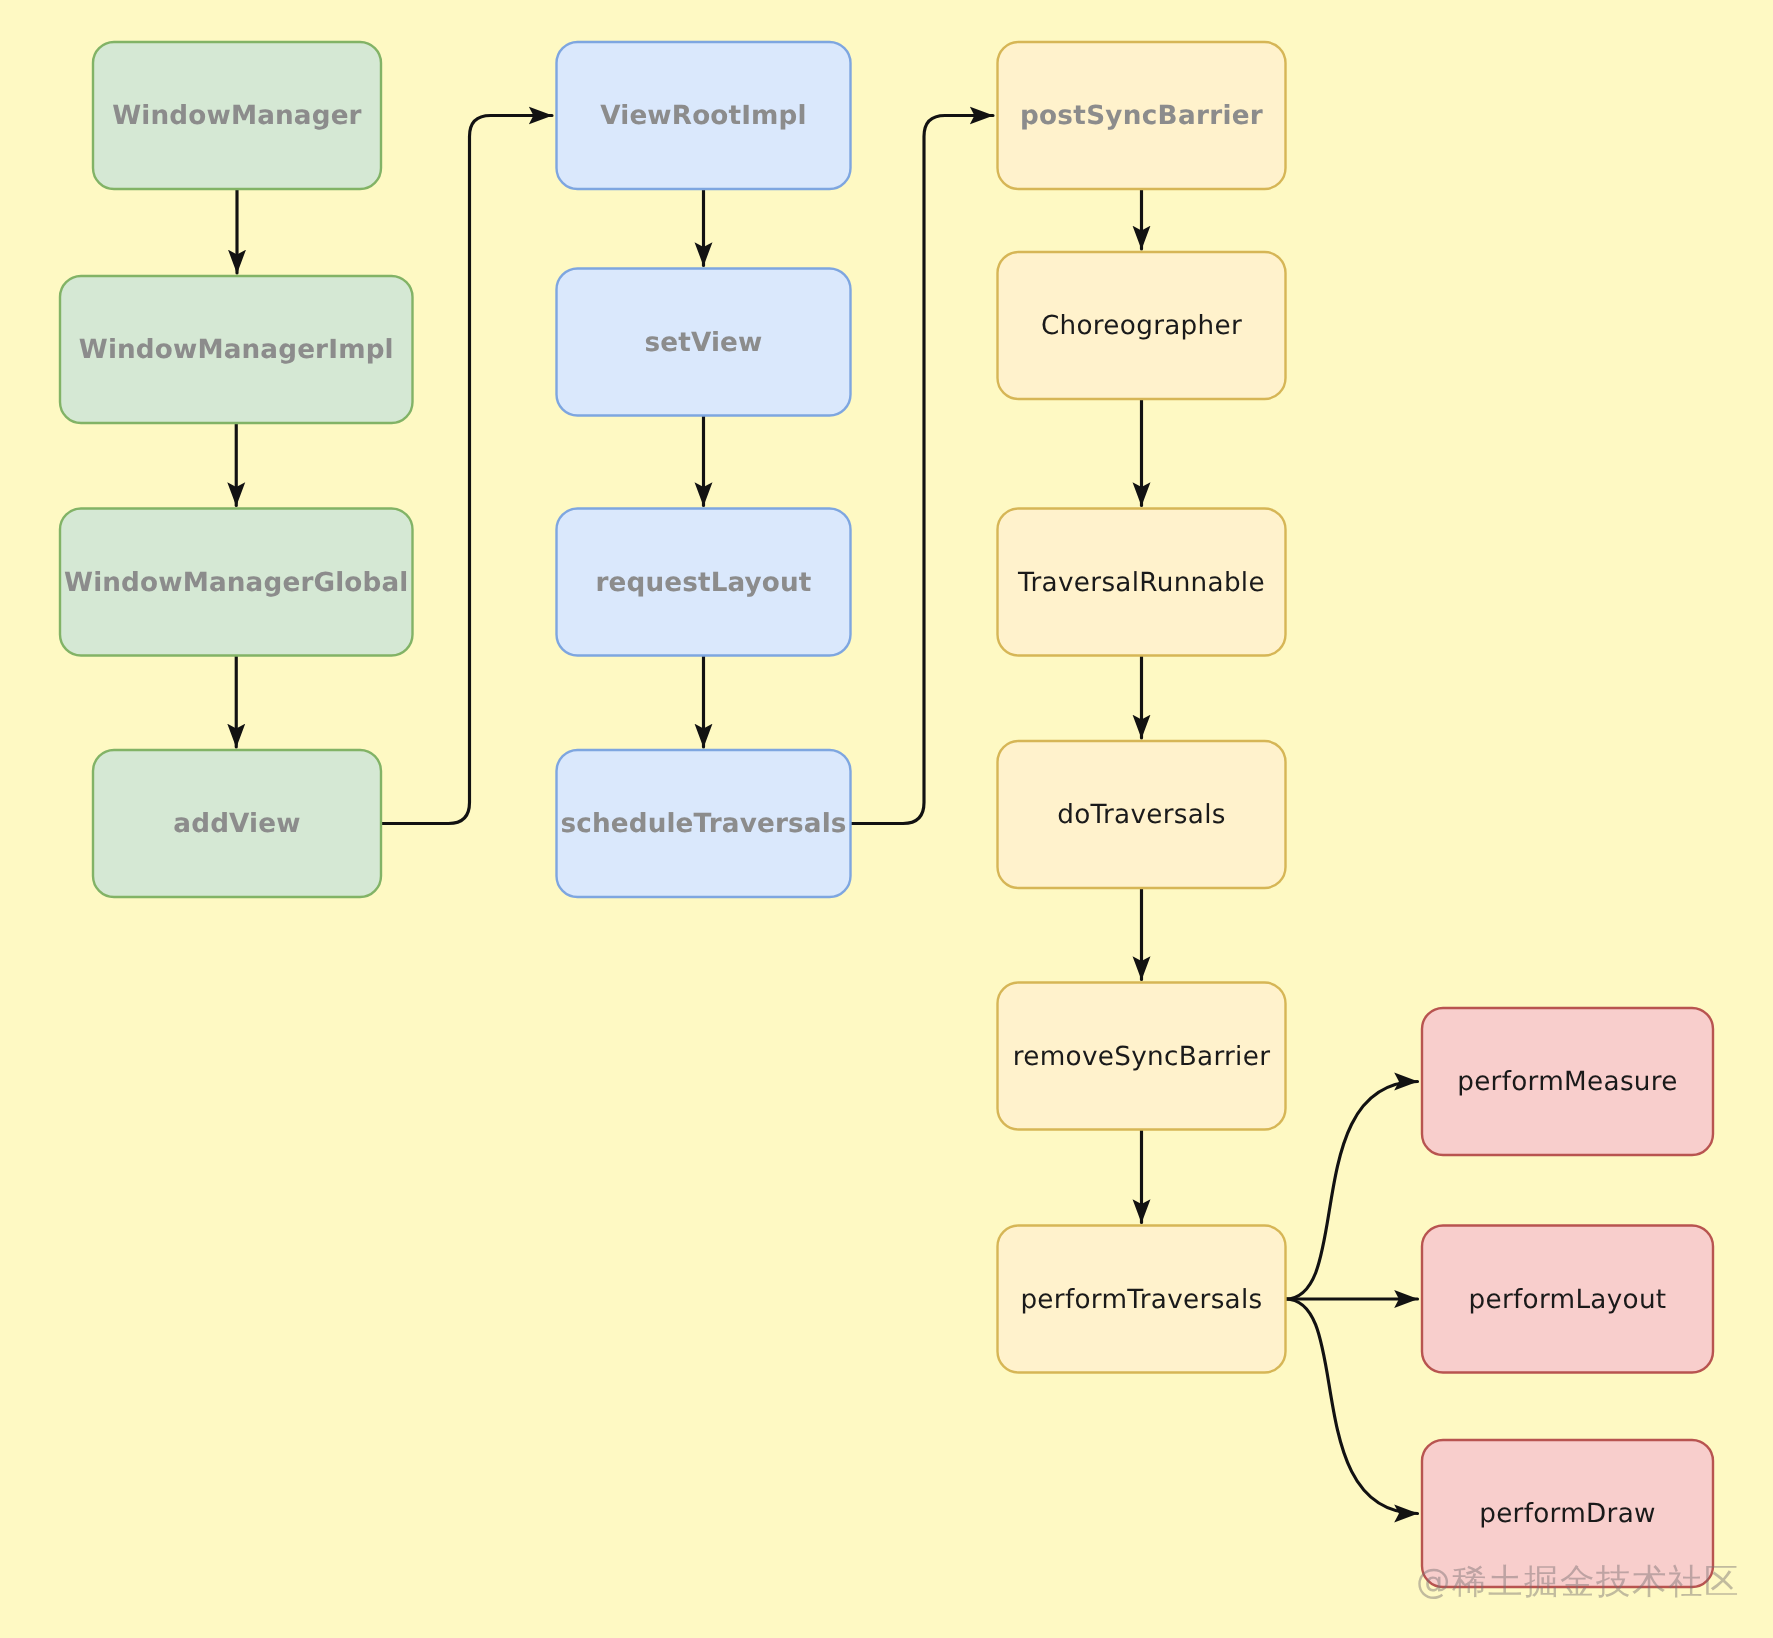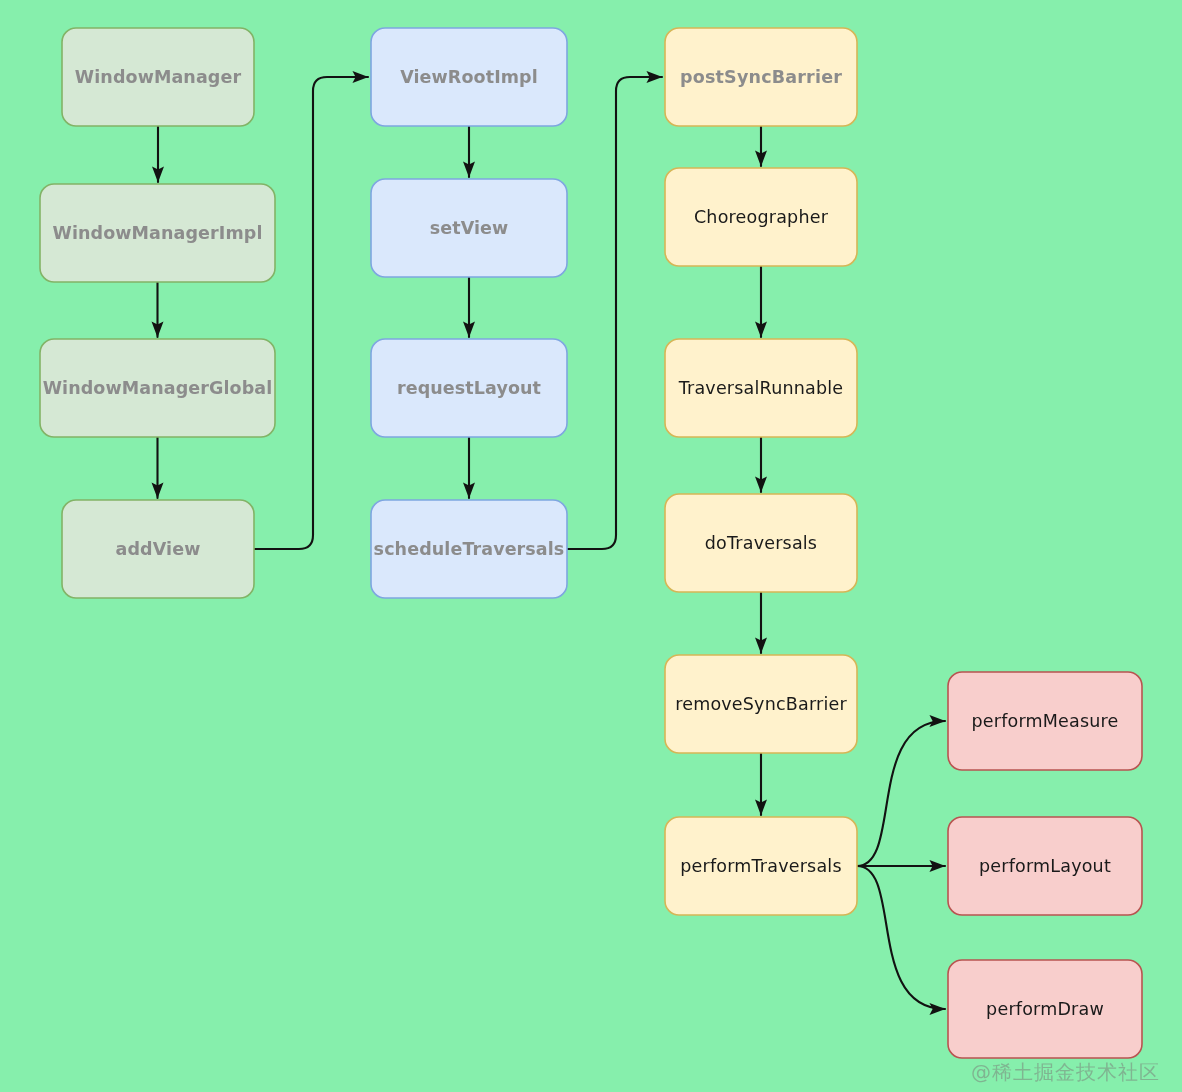--- a/index.html
+++ b/index.html
@@ -11,21 +11,21 @@
   body {
     width: 1182px;
     height: 1092px;
     font-family: "DejaVu Sans", sans-serif;
     overflow: hidden;
   }
   #diagram-root {
     position: relative;
     width: 1182px;
     height: 1092px;
-    background: #86efac;
+    background: #fef9c3;
   }
   svg#flow-svg {
     position: absolute;
     top: 0;
     left: 0;
     width: 1182px;
     height: 1092px;
     display: block;
   }
   .node-rect {
@@ -57,23 +57,23 @@
   .edge-path {
     fill: none;
     stroke: #121212;
     stroke-width: 2.1px;
     stroke-linecap: round;
     stroke-linejoin: round;
   }
   .watermark {
     position: absolute;
     right: 22px;
-    bottom: 6px;
+    bottom: 22px;
     font-family: "DejaVu Sans", sans-serif;
-    font-size: 20px;
+    font-size: 23px;
     color: rgba(120, 110, 112, 0.45);
     letter-spacing: 1px;
     white-space: nowrap;
     user-select: none;
     pointer-events: none;
   }
 </style>
 </head>
 <body>
 

